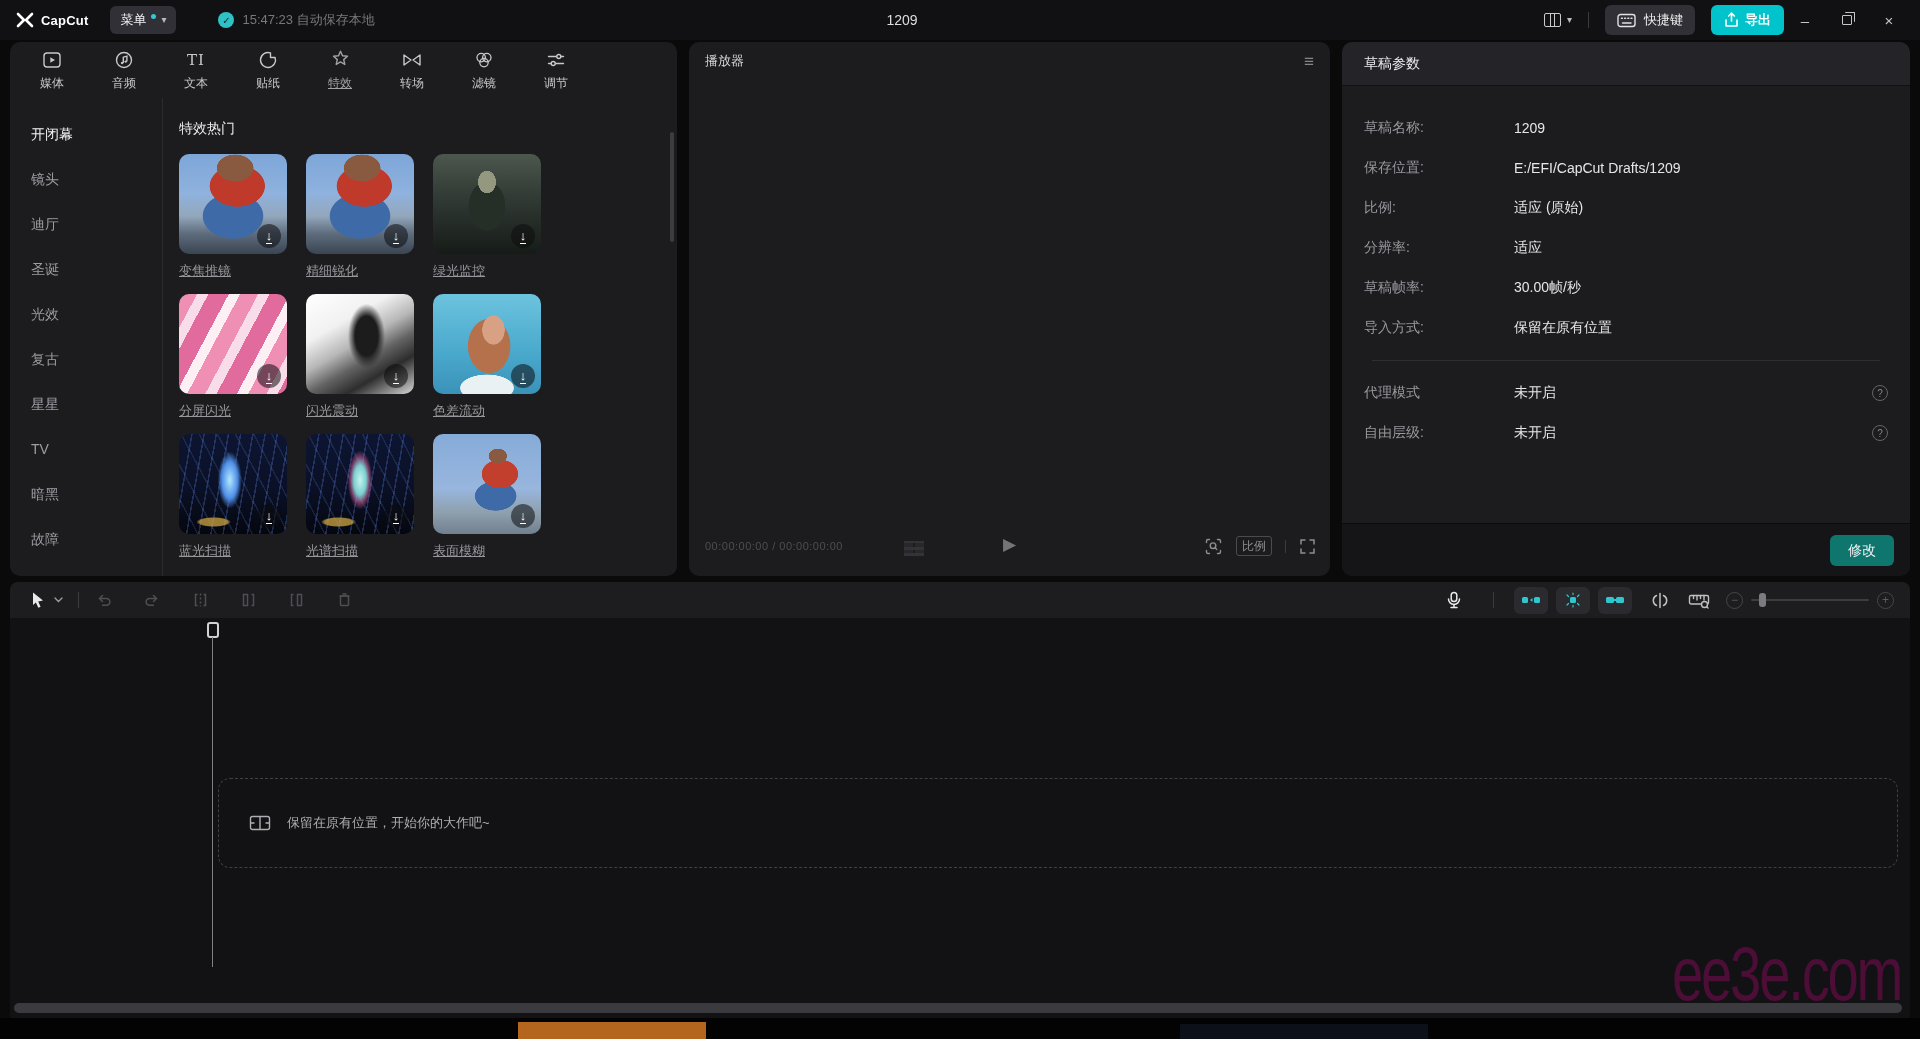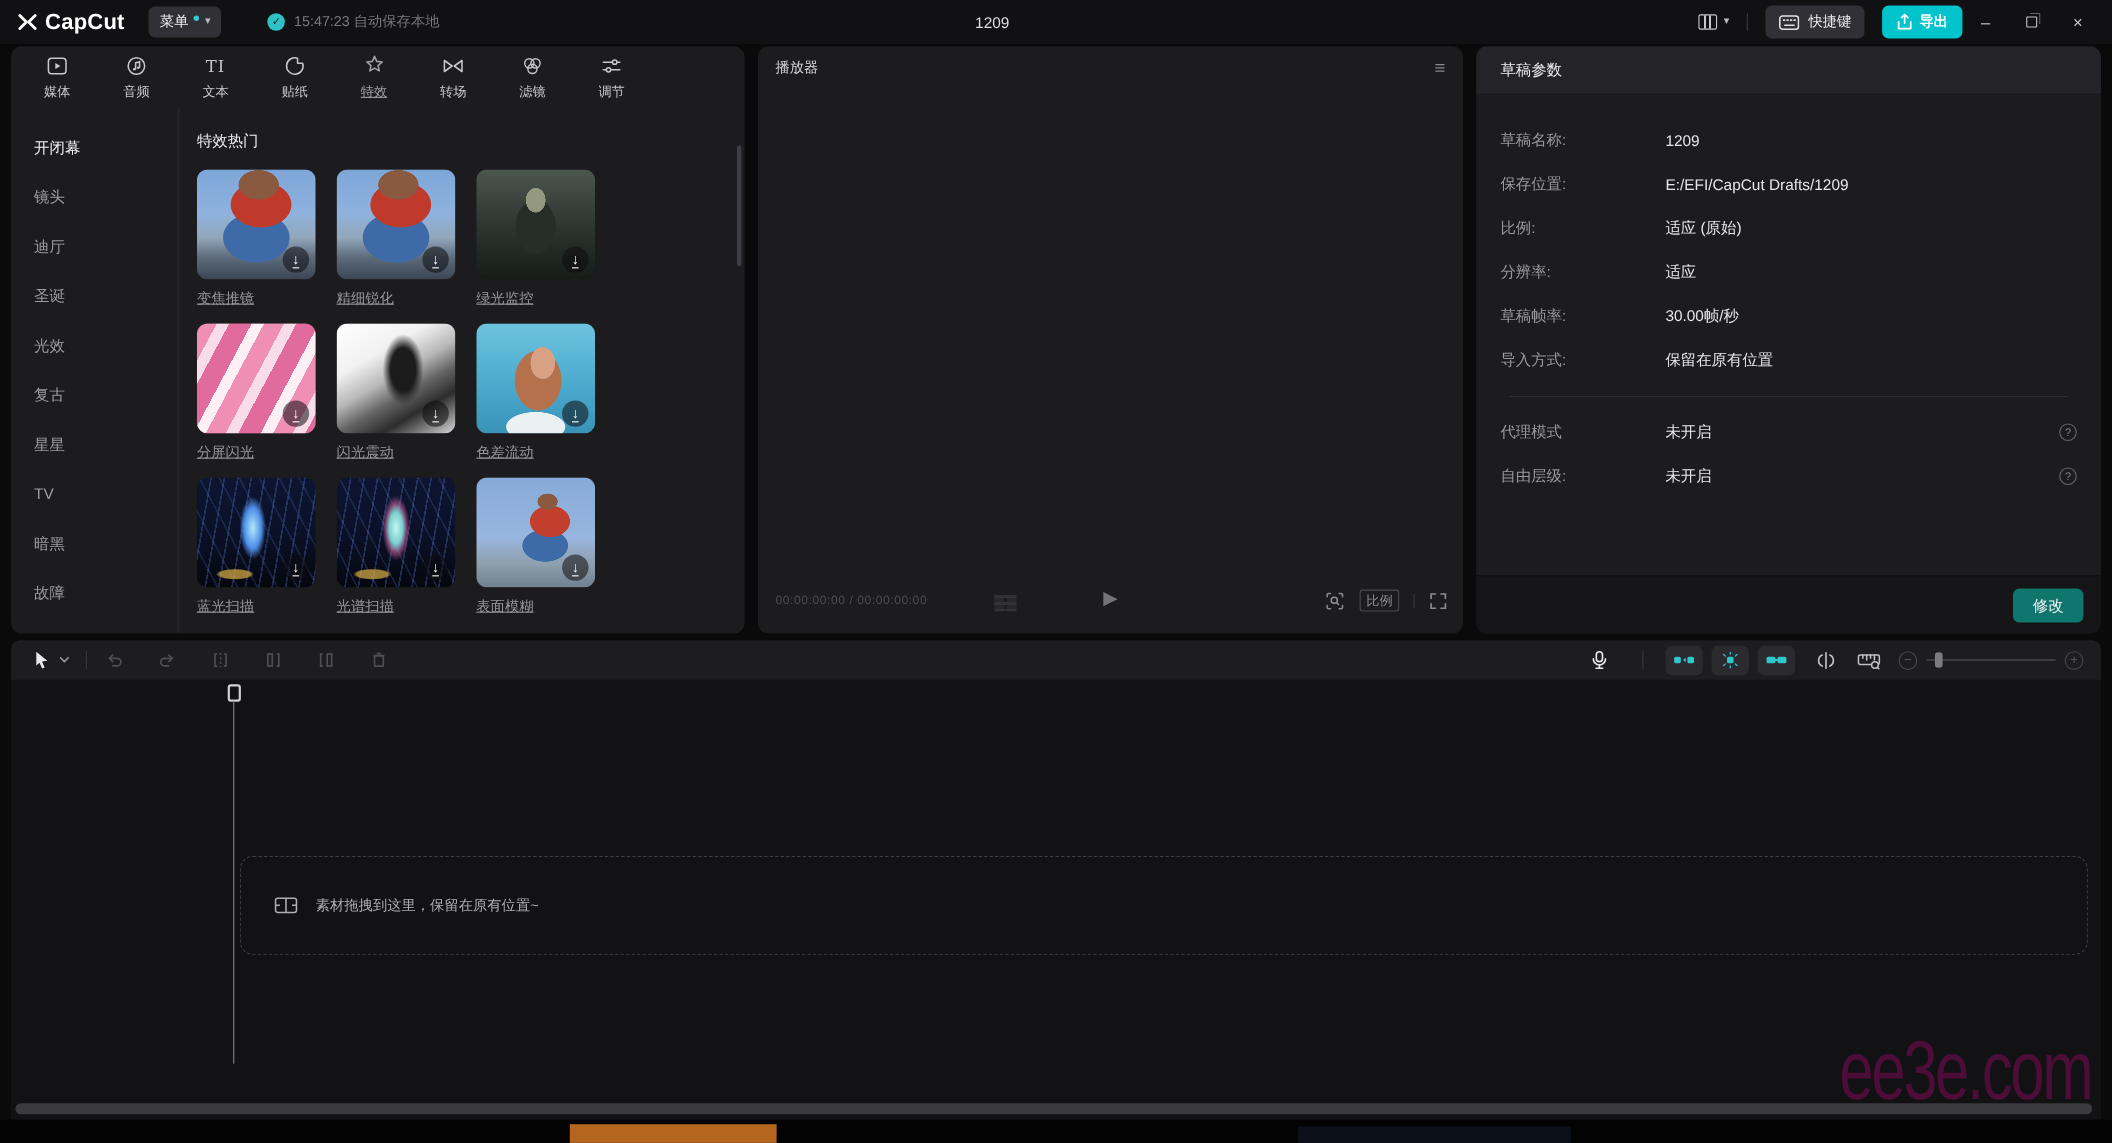--- a/index.html
+++ b/index.html
@@ -5,21 +5,21 @@
   html,body{margin:0;padding:0;background:#000;}
   .app{position:relative;width:1920px;height:1039px;background:#0a0a0b;overflow:hidden;
        font-family:"Liberation Sans","DejaVu Sans",sans-serif;color:#e8e8ea;-webkit-font-smoothing:antialiased;}
   .app *{box-sizing:border-box;}
   button{font-family:inherit;border:none;background:none;color:inherit;padding:0;cursor:default;}
 
   
   .topbar{position:absolute;left:0;top:0;right:0;height:40px;background:#111113;display:flex;align-items:center;}
   .logo{display:flex;align-items:center;gap:7px;margin-left:16px;}
   .logo-mark{color:#fff;}
-  .logo-text{font-size:20px;font-weight:bold;color:#fff;letter-spacing:.2px;}
+  .logo-text{font-size:13px;font-weight:bold;color:#fff;letter-spacing:.2px;}
   .menu-btn{margin-left:22px;height:28px;background:#303036;border-radius:6px;display:flex;align-items:center;padding:0 10px;gap:5px;font-size:13px;color:#f0f0f2;}
   .menu-dot{width:5px;height:5px;border-radius:50%;background:#35c9ce;margin-bottom:8px;}
   .chev-ico{font-size:10px;color:#b9b9be;line-height:1;}
   .autosave{display:flex;align-items:center;gap:8px;margin-left:42px;color:#77777d;font-size:13px;}
   .check-ico{width:16px;height:16px;border-radius:50%;background:#2ec1c6;color:#0c2223;font-size:10px;font-weight:bold;display:flex;align-items:center;justify-content:center;}
   .proj-title{position:absolute;left:902px;top:0;height:40px;line-height:40px;transform:translateX(-50%);font-size:14px;color:#dededf;}
   .topbar-right{margin-left:auto;display:flex;align-items:center;padding-right:10px;}
   .layout-btn{display:flex;align-items:center;gap:6px;color:#c9c9ce;}
   .layout-ico{width:17px;height:14px;border:1.5px solid #c9c9ce;border-radius:2px;
     background:linear-gradient(90deg,transparent 0 4.5px,#c9c9ce 4.5px 6px,transparent 6px 9px,#c9c9ce 9px 10.5px,transparent 10.5px);}
@@ -559,21 +559,21 @@
     <div class="playhead-line"></div>
 
     <div class="dropzone">
       <span class="film-ico">
         <svg width="22" height="18" viewBox="0 0 22 18" fill="none" stroke="currentColor" stroke-width="1.4">
             <rect x="1.5" y="2.5" width="19" height="13" rx="2"></rect>
             <path d="M11 2.5 V15.5"></path>
             <path d="M1.5 9 h4 M16.5 9 h4"></path>
           </svg>
       </span>
-      <span class="dz-text">素材拖拽到这里，保留在原有位置~</span>
+      <span class="dz-text">保留在原有位置，开始你的大作吧~</span>
     </div>
 
     <div class="tl-scrollbar"></div>
   </section>
 
   <div class="watermark">ee3e.com</div>
 
   <div class="bottom-strip">
     <span class="strip-orange"></span>
     <span class="strip-navy"></span>

